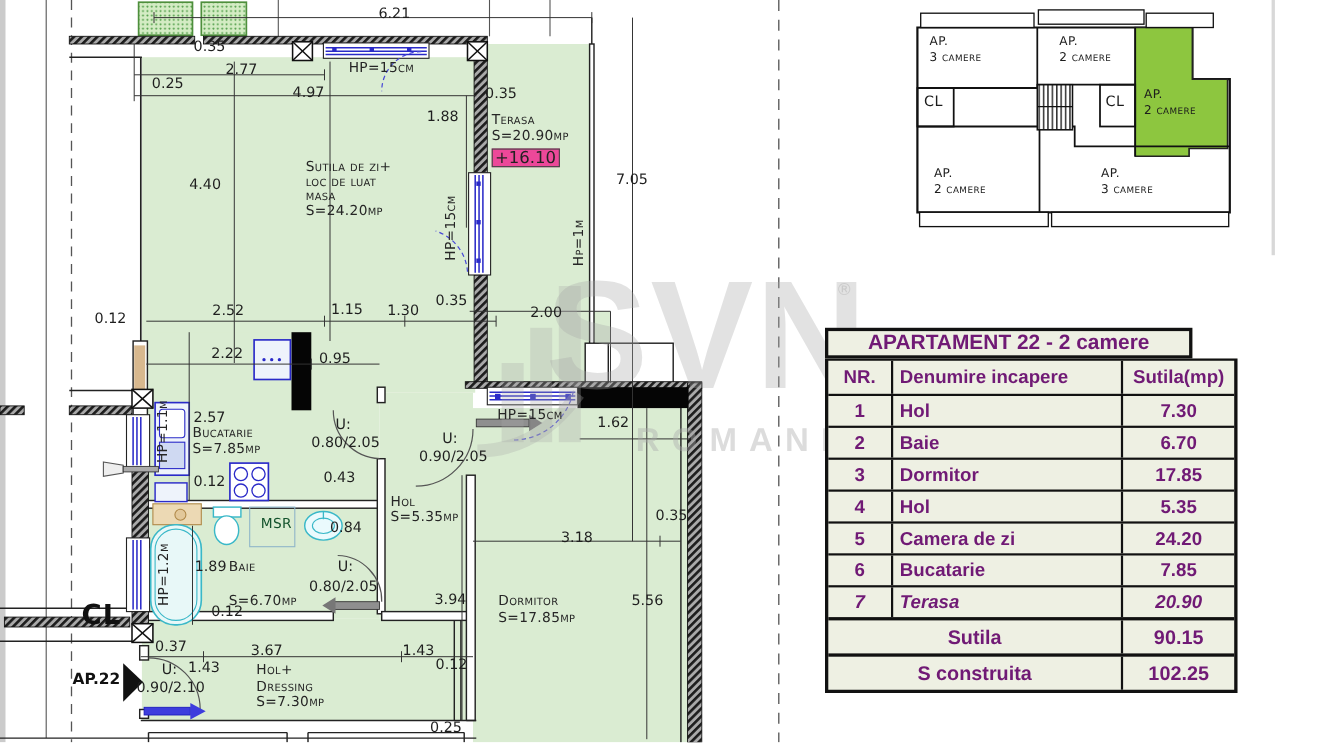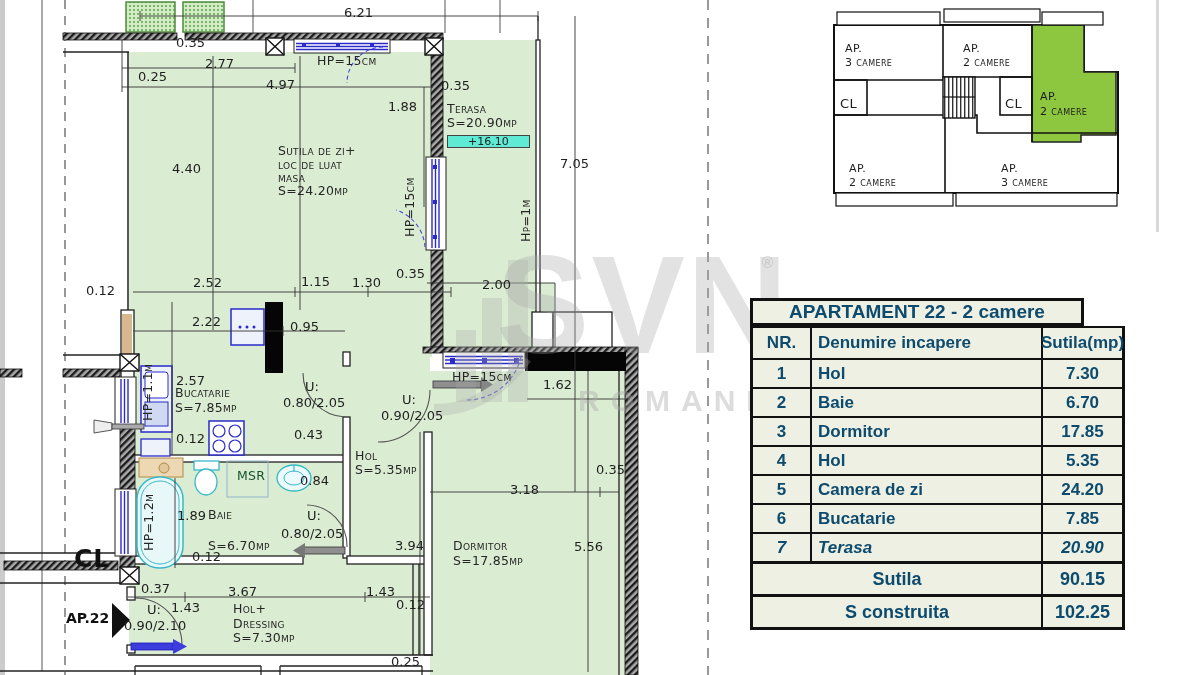--- a/index.html
+++ b/index.html
@@ -4,37 +4,37 @@
 <style>
   html,body{margin:0;padding:0;background:#fff;}
   #stage{position:relative;width:1200px;height:675px;overflow:hidden;background:#fff;font-family:"DejaVu Sans",sans-serif;}
   #plan-svg{position:absolute;left:0;top:0;z-index:1;}
   .lbl{position:absolute;white-space:pre;line-height:1;z-index:6;}
   .dim{font-size:13px;color:#1f1f1f;}
   .room{font-size:12.5px;color:#262626;font-variant:small-caps;letter-spacing:.3px;}
   .gray{color:#14532d;}
   .big{font-size:25px;font-weight:600;letter-spacing:1px;color:#111;}
   .bold14{font-size:14px;font-weight:600;color:#111;}
-  .boxed{border:1px solid #444;background:#5eead4;padding:0 20px;font-size:11px;color:#222;}
+  .boxed{border:1px solid #444;background:#ec4899;padding:0 2px;font-size:15px;color:#222;}
   .rot{transform-origin:0 0;transform:rotate(-90deg);}
-  .kp{font-size:11px;color:#1c1c1c;font-variant:small-caps;letter-spacing:.4px;z-index:6;margin-top:11px;}
+  .kp{font-size:11px;color:#1c1c1c;font-variant:small-caps;letter-spacing:.4px;z-index:6;}
   .kp12{font-size:13px;}
   #wm{position:absolute;z-index:5;left:408px;top:228px;width:400px;height:200px;pointer-events:none;}
   #wm .brand{position:absolute;left:88px;top:-4px;font-family:"Liberation Sans",sans-serif;font-weight:bold;font-size:140px;letter-spacing:2px;color:rgba(168,168,168,0.33);}
   #wm .reg{position:absolute;left:352px;top:26px;font-size:15px;color:rgba(168,168,168,0.4);}
   #wm .sub{position:absolute;left:170px;top:156px;font-family:"Liberation Sans",sans-serif;font-weight:bold;font-size:30px;letter-spacing:11px;color:rgba(172,172,172,0.42);}
-  #tbl{position:absolute;left:733px;top:298px;z-index:10;font-family:"Liberation Sans",sans-serif;color:#0c4a6e;padding-left:17px;}
+  #tbl{position:absolute;left:733px;top:298px;z-index:10;font-family:"Liberation Sans",sans-serif;color:#701a75;padding-left:17px;}
   #tbl *{box-sizing:border-box;}
   .t-title{width:334px;height:28px;border:3px solid #111;background:#eef0e3;font-weight:bold;font-size:19px;display:flex;align-items:center;justify-content:center;}
   .t-grid{width:375px;border:3px solid #111;border-top-width:2px;background:#eef0e3;}
   .t-row{display:flex;border-top:2px solid #111;}
   .t-row:first-child{border-top:none;}
   .t-c1{width:57px;display:flex;align-items:center;justify-content:center;}
   .t-c2{flex:1;display:flex;align-items:center;padding-left:6px;border-left:2px solid #111;}
-  .t-c3{width:81px;display:flex;align-items:center;justify-content:center;border-left:2px solid #111;}
+  .t-c3{width:103px;display:flex;align-items:center;justify-content:center;border-left:2px solid #111;}
   .t-head{height:30px;font-weight:bold;font-size:17px;}
   .t-data{height:29px;font-weight:bold;font-size:17px;}
   .t-tot{height:33px;font-weight:bold;font-size:18px;border-top:3px solid #111;}
   .t-tot .t-c2x{flex:1;display:flex;align-items:center;justify-content:center;}
   .italic{font-style:italic;}
 </style>
 </head>
 <body>
 
 <div id="stage">

